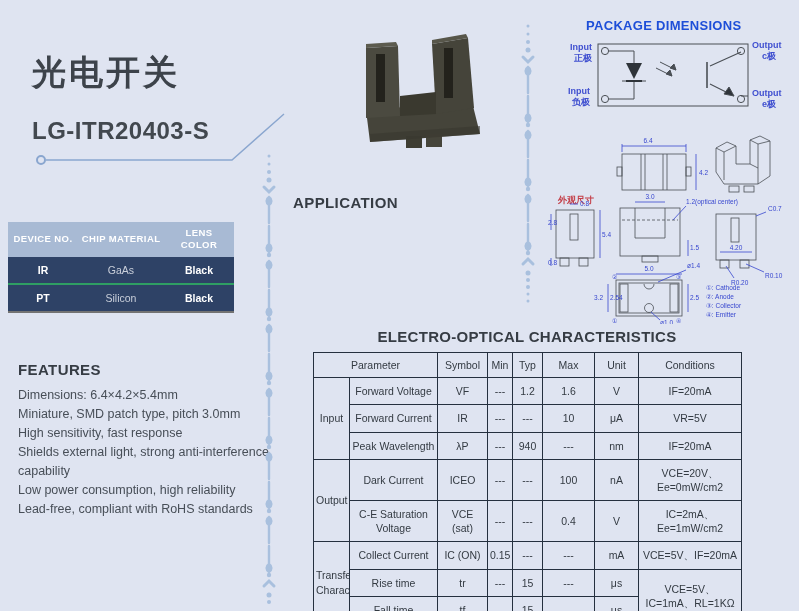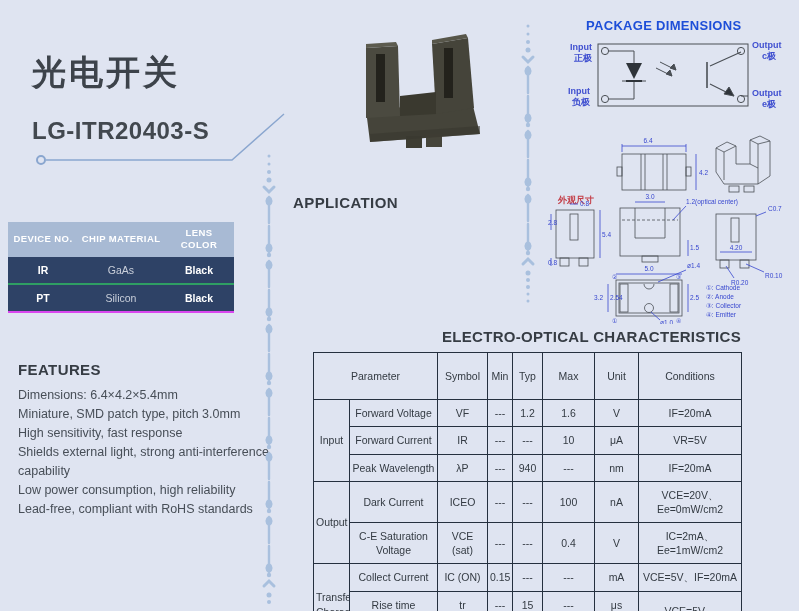--- a/index.html
+++ b/index.html
@@ -13,30 +13,30 @@
   .body-text{font-size:12.5px;line-height:1.52;color:#474e57;}
   .app-item{font-size:12.5px;line-height:1.5;color:#474e57;}
   .app-item .star{margin-right:5px;}
   
   .dev-table{border-collapse:collapse;width:226px;table-layout:fixed;}
   .dev-table th{background:#a8bad4;color:#ffffff;font-size:9.5px;font-weight:bold;
                 letter-spacing:.4px;padding:5px 2px;text-align:center;line-height:1.3;}
   .dev-table td{background:#2e4266;color:#ffffff;font-size:10.5px;padding:7px 2px;
                 text-align:center;}
   .dev-table tr.sep td{border-top:2px solid #2f9e63;}
-  .dev-table tr.last td{border-bottom:2px solid #d946ef;margin-left:19px;}
+  .dev-table tr.last td{border-bottom:2px solid #737373;margin-left:19px;}
   .dev-table td.dim{color:#c9cfda;font-weight:normal;}
   .dev-table td.b{font-weight:bold;}
   
   .eo-table{border-collapse:collapse;table-layout:fixed;width:428px;background:transparent;}
   .eo-table th,.eo-table td{border:1px solid #25303f;font-size:10.5px;font-weight:normal;
         color:#333a42;text-align:center;vertical-align:middle;padding:6px 2px;line-height:1.35;
         overflow:hidden;}
-  .eo-table th{padding:16px 2px;}
-  .eo-heading{font-size:15px;font-weight:bold;text-align:right;color:#363c44;letter-spacing:.3px;}
+  .eo-table th{padding:5px 2px;}
+  .eo-heading{font-size:15px;font-weight:bold;text-align:center;color:#363c44;letter-spacing:.3px;}
   .pkg-heading{font-size:13px;font-weight:bold;color:#1d4ed8;letter-spacing:.3px;}
   .outline-label{font-size:9px;color:#c4404a;font-weight:bold;}
   svg text{font-family:"Liberation Sans","DejaVu Sans",sans-serif;}
 </style>
 </head>
 <body>
 
 <div class="page">
 
   <div class="abs cn-title" style="left:32px;top:50px;">光电开关</div>

